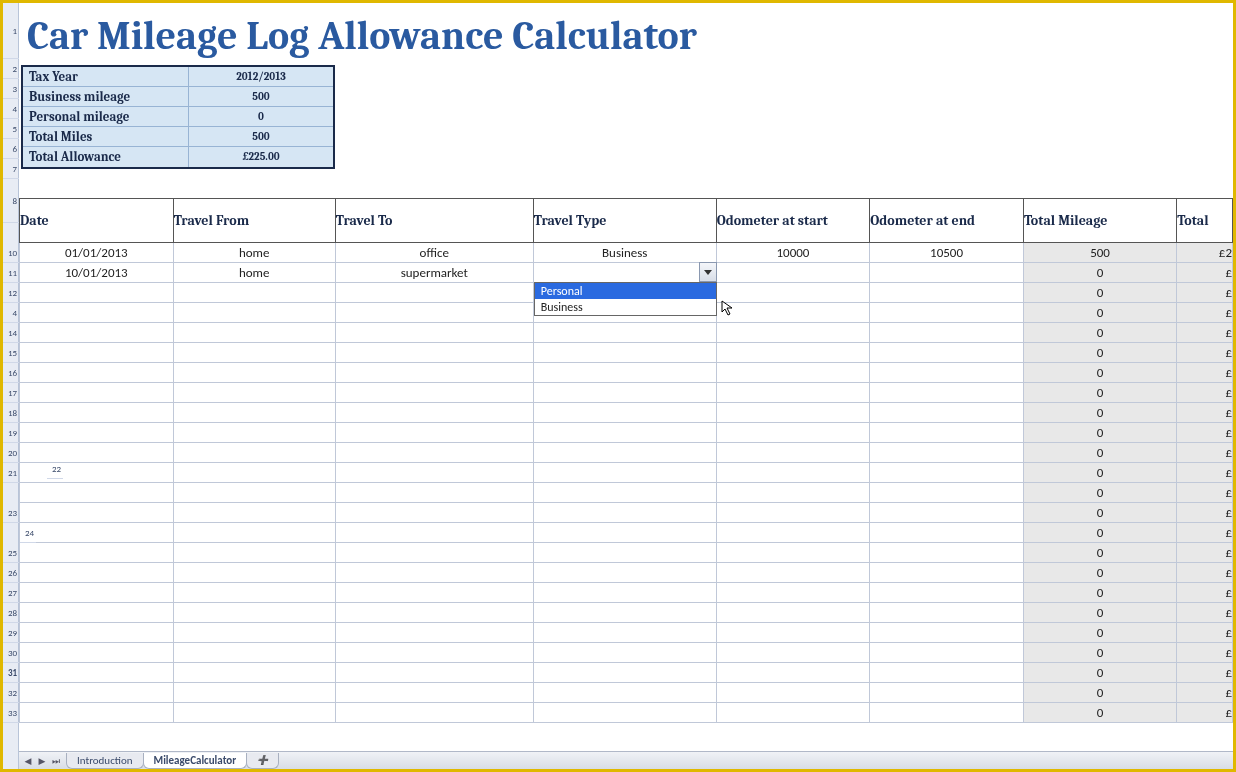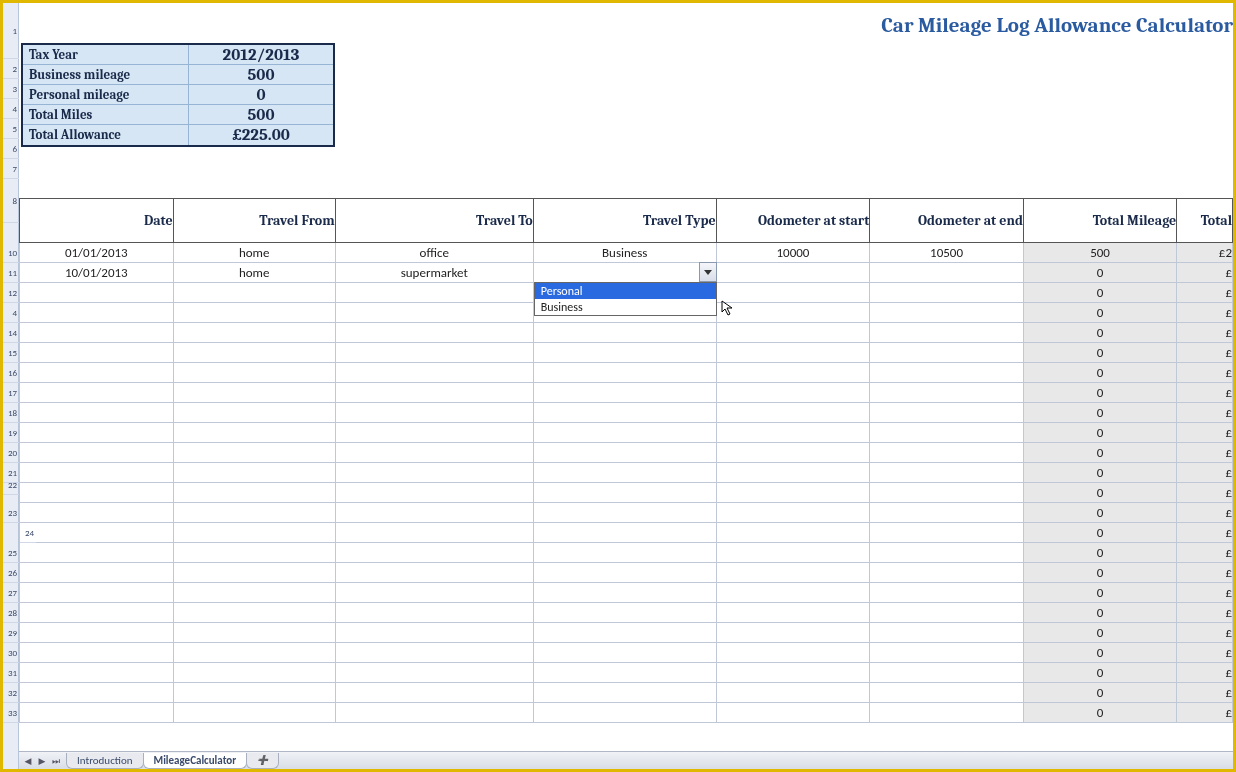--- a/index.html
+++ b/index.html
@@ -37,25 +37,25 @@
   }
   .content {
     position: absolute;
     left: 16px;
     top: 0;
     right: 0;
     height: 100%;
   }
   .title {
     font-family: "Cambria", "Times New Roman", serif;
-    font-size: 21px;
+    font-size: 40px;
     font-weight: bold;
     color: #2a5aa0;
-    text-align: right;
-    padding: 10px 0 6px;
+    text-align: left;
+    padding: 10px 8px 6px;
   }
   .summary {
     border: 2px solid #1a2a4a;
     display: inline-block;
     margin-left: 2px;
   }
   .summary-row {
     display: flex;
     background: #d6e6f4;
     border-bottom: 1px solid #98b4d4;
@@ -71,39 +71,39 @@
     color: #1a2a4a;
     font-size: 13px;
     border-right: 1px solid #98b4d4;
   }
   .summary-row .svalue {
     width: 144px;
     text-align: center;
     font-family: "Cambria", "Times New Roman", serif;
     font-weight: bold;
     color: #1a2a4a;
-    font-size: 17px;
+    font-size: 11px;
   }
   .log-table {
     position: absolute;
     top: 195px;
     left: 0;
     right: 0;
     border-collapse: collapse;
     table-layout: fixed;
   }
   .log-table th {
     font-family: "Cambria", "Times New Roman", serif;
     font-weight: bold;
     font-size: 14px;
     color: #1a2a4a;
     background: #fff;
     border: 1px solid #555;
     height: 44px;
-    text-align: right;
+    text-align: left;
     vertical-align: middle;
   }
   .log-table td {
     border: 1px solid #c0c8d8;
     height: 20px;
     text-align: center;
     font-size: 13px;
     color: #222;
     background: #fff;
     position: relative;
@@ -225,30 +225,30 @@
     <div class="rh" style="top: 280px; height: 20px; line-height: 20px;">12</div>
     <div class="rh" style="top: 300px; height: 20px; line-height: 20px;">4</div>
     <div class="rh" style="top: 320px; height: 20px; line-height: 20px;">14</div>
     <div class="rh" style="top: 340px; height: 20px; line-height: 20px;">15</div>
     <div class="rh" style="top: 360px; height: 20px; line-height: 20px;">16</div>
     <div class="rh" style="top: 380px; height: 20px; line-height: 20px;">17</div>
     <div class="rh" style="top: 400px; height: 20px; line-height: 20px;">18</div>
     <div class="rh" style="top: 420px; height: 20px; line-height: 20px;">19</div>
     <div class="rh" style="top: 440px; height: 20px; line-height: 20px;">20</div>
     <div class="rh" style="top: 460px; height: 20px; line-height: 20px;">21</div>
-    <div class="rh" style="top: 472px; height: 20px; line-height: 20px;">22</div>
+    <div class="rh" style="top: 456px; height: 20px; line-height: 20px; margin-left: 44px;">22</div>
     <div class="rh" style="top: 500px; height: 20px; line-height: 20px;">23</div>
     <div class="rh" style="top: 520px; height: 20px; line-height: 20px; margin-left: 17px;">24</div>
     <div class="rh" style="top: 540px; height: 20px; line-height: 20px;">25</div>
     <div class="rh" style="top: 560px; height: 20px; line-height: 20px;">26</div>
     <div class="rh" style="top: 580px; height: 20px; line-height: 20px;">27</div>
     <div class="rh" style="top: 600px; height: 20px; line-height: 20px;">28</div>
     <div class="rh" style="top: 620px; height: 20px; line-height: 20px;">29</div>
     <div class="rh" style="top: 640px; height: 20px; line-height: 20px;">30</div>
-    <div class="rh" style="top: 660px; height: 20px; line-height: 20px;">31</div>
+    <div class="rh" style="top: 660px; height: 20px; line-height: 20px; font-weight: bold;">31</div>
     <div class="rh" style="top: 680px; height: 20px; line-height: 20px;">32</div>
     <div class="rh" style="top: 700px; height: 20px; line-height: 20px;">33</div>
   </div>
 
 <div class="content">
 
   <div class="title">Car Mileage Log Allowance Calculator</div>
 
   <div class="summary" id="summary-box"><div class="summary-row">
         <div class="slabel">Tax Year</div>

